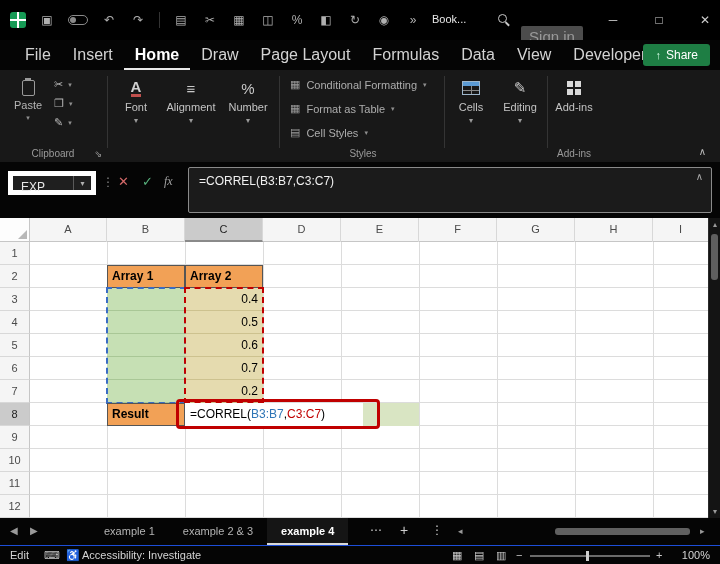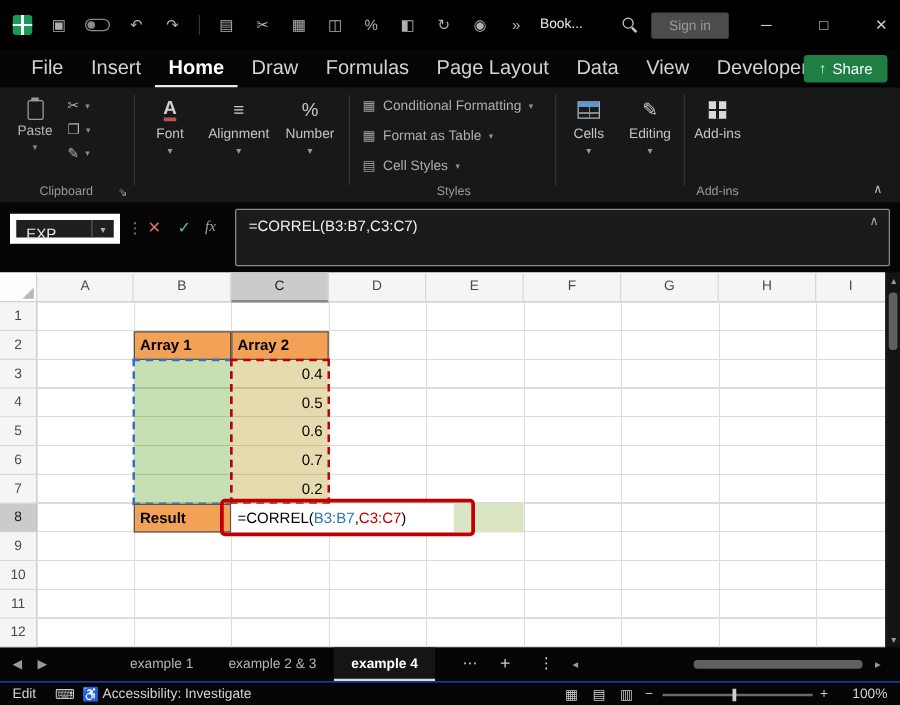--- a/index.html
+++ b/index.html
@@ -15,21 +15,21 @@
   .tb-ic { width:16px; text-align:center; color:#b0b0b0; cursor:default; }
   .xl-logo { width:16px; height:16px; border-radius:3px; background-color:#169a55;
     background-image: linear-gradient(to right, transparent 0 7px, #fff 7px 9px, transparent 9px),
                       linear-gradient(to bottom, transparent 0 7px, #fff 7px 9px, transparent 9px); }
   .tb-toggle { width:20px; height:10px; border:1px solid #8a8a8a; border-radius:6px; position:relative; }
   .tb-toggle::after { content:""; position:absolute; left:1px; top:1px; width:6px; height:6px; border-radius:50%; background:#8a8a8a; }
   .tb-sep { width:1px; height:16px; background:#333; }
   .tb-title { position:absolute; left:432px; top:13px; color:#e8e8e8; font-size:11px; }
   .search-icon { position:absolute; left:498px; top:14px; width:9px; height:9px; border:1.5px solid #c9c9c9; border-radius:50%; }
   .search-icon::after { content:""; position:absolute; width:5px; height:1.5px; background:#c9c9c9; transform:rotate(45deg); right:-4px; bottom:-2px; }
-  .signin { position:absolute; left:521px; top:10px; width:62px; height:21px; background:#4c4c4c; color:#9a9a9a; font-size:11px;
+  .signin { position:absolute; left:521px; top:26px; width:62px; height:21px; background:#4c4c4c; color:#9a9a9a; font-size:15px;
     display:flex; align-items:center; justify-content:center; border-radius:2px; }
   .wc { position:absolute; top:0; height:40px; width:30px; display:flex; align-items:center; justify-content:center; color:#cfcfcf; font-size:12px; }
   .wc-min { left:598px; } .wc-max { left:644px; } .wc-close { left:690px; }
   
   .ribbon-tabs { position:absolute; top:40px; left:0; width:720px; height:30px; background:#050505; display:flex; align-items:stretch; padding-left:14px; }
   .rtab { color:#d3d3d3; font-size:16px; line-height:30px; padding:0 11px; cursor:default; }
   .rtab.active { color:#fff; font-weight:bold; box-shadow: inset 0 -2px 0 #e8e8e8; }
   .share-btn { position:absolute; right:10px; top:4px; height:22px; padding:0 12px; background:#1e7e44; border-radius:3px;
     color:#fff; font-size:12px; display:flex; align-items:center; gap:5px; }
   .share-arrow { font-size:11px; color:#d6ffe7; }
@@ -165,22 +165,22 @@
     <div class="wc wc-min">─</div>
     <div class="wc wc-max">□</div>
     <div class="wc wc-close">✕</div>
   </div>
 
   <div class="ribbon-tabs">
     <span class="rtab">File</span>
     <span class="rtab">Insert</span>
     <span class="rtab active">Home</span>
     <span class="rtab">Draw</span>
+    <span class="rtab">Page Layout</span>
     <span class="rtab">Formulas</span>
-    <span class="rtab">Page Layout</span>
     <span class="rtab">Data</span>
     <span class="rtab">View</span>
     <span class="rtab">Developer</span>
     <span class="rtab">Help</span>
     <div class="share-btn">
       <span class="share-arrow">↑</span>
       <span>Share</span>
     </div>
   </div>
 

